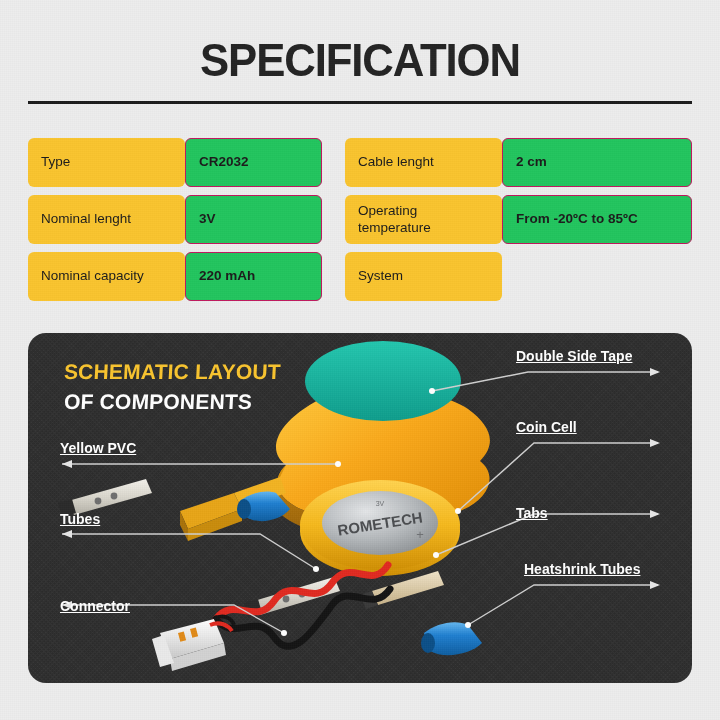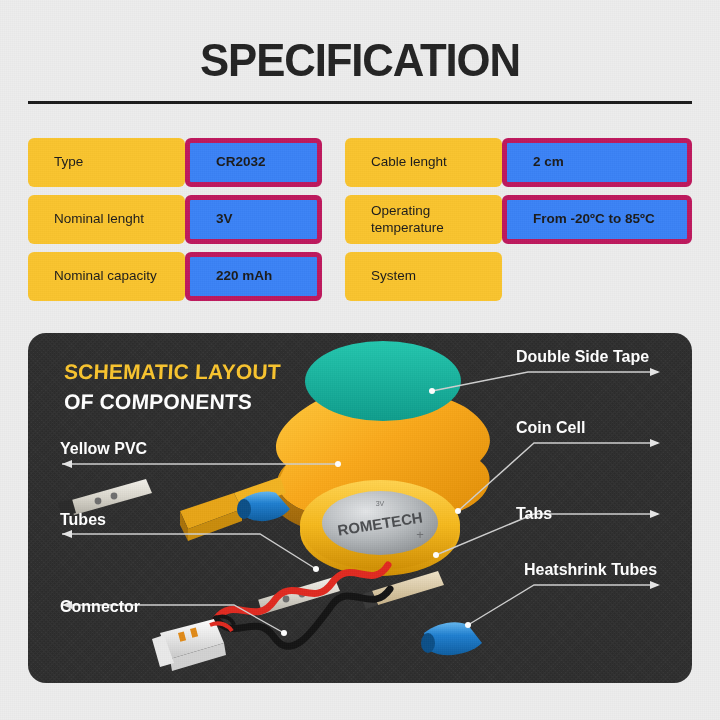--- a/index.html
+++ b/index.html
@@ -32,31 +32,31 @@
 
   
   #spec-grid{
     position:absolute;left:28px;top:138px;width:664px;
     display:grid;grid-template-columns:157px 137px 23px 157px 190px;
     grid-auto-rows:49px;row-gap:8px;
   }
   .cell{
     display:flex;align-items:center;
     border-radius:6px;
-    padding:0 26px;
+    padding:0 13px;
     box-sizing:border-box;
     font-size:13.5px;
     line-height:1.22;
   }
   .cell.label{
     background:#f9c42e;color:#1b1b1b;font-weight:normal;
   }
   .cell.value{
-    background:#3b82f6;color:#1b1b1b;font-weight:bold;
-    border:5px solid #be185d;
+    background:#22c55e;color:#1b1b1b;font-weight:bold;
+    border:1px solid #be185d;
   }
   .cell.spacer{background:transparent;border:none;}
 
   
   #schematic{
     position:absolute;left:28px;top:333px;width:664px;height:350px;
     background:#2e2e2e;border-radius:18px;overflow:hidden;
   }
   #schematic::after{
     content:"";position:absolute;inset:0;pointer-events:none;
@@ -70,21 +70,21 @@
   }
   #sch-title div{
     font-size:21px;font-weight:bold;letter-spacing:.2px;
     transform:skewX(-3deg);
   }
   #sch-line1{color:#f9c42e;}
   #sch-line2{color:#ffffff;margin-top:6px;}
 
   .callout-label{
     position:absolute;z-index:6;color:#fff;
-    font-size:16px;font-weight:bold;white-space:nowrap;
+    font-size:14px;font-weight:bold;white-space:nowrap;text-decoration:underline;
   }
   #art{position:absolute;inset:0;z-index:4;}
   #leaders{position:absolute;inset:0;z-index:5;}
 </style>
 </head>
 <body>
 
 <div id="title">SPECIFICATION</div>
 <div id="title-rule"></div>
 

